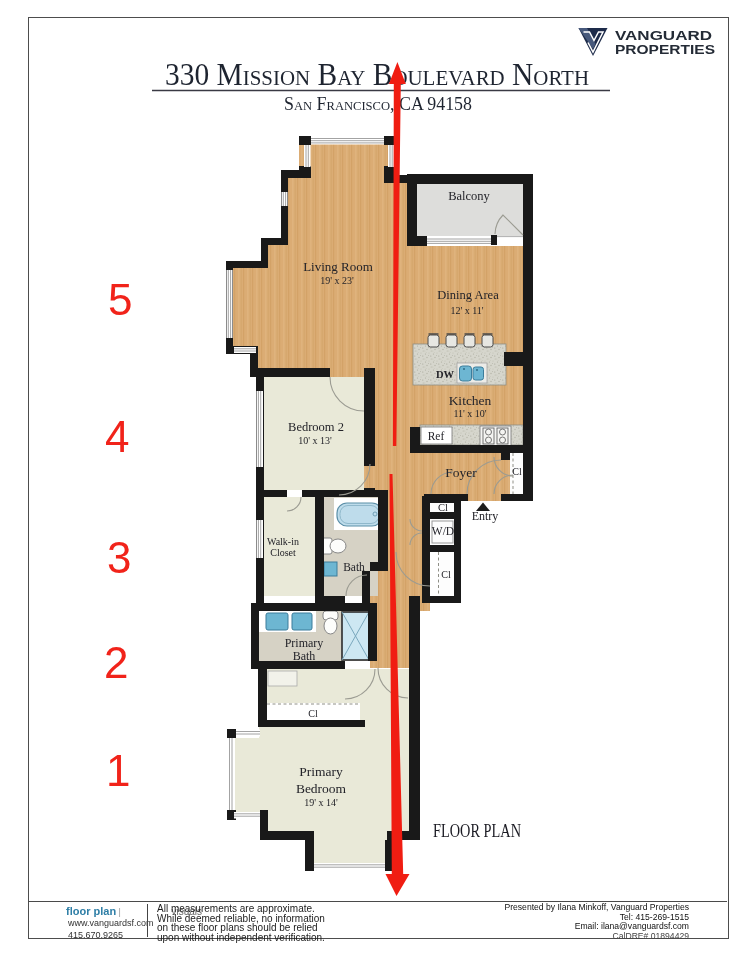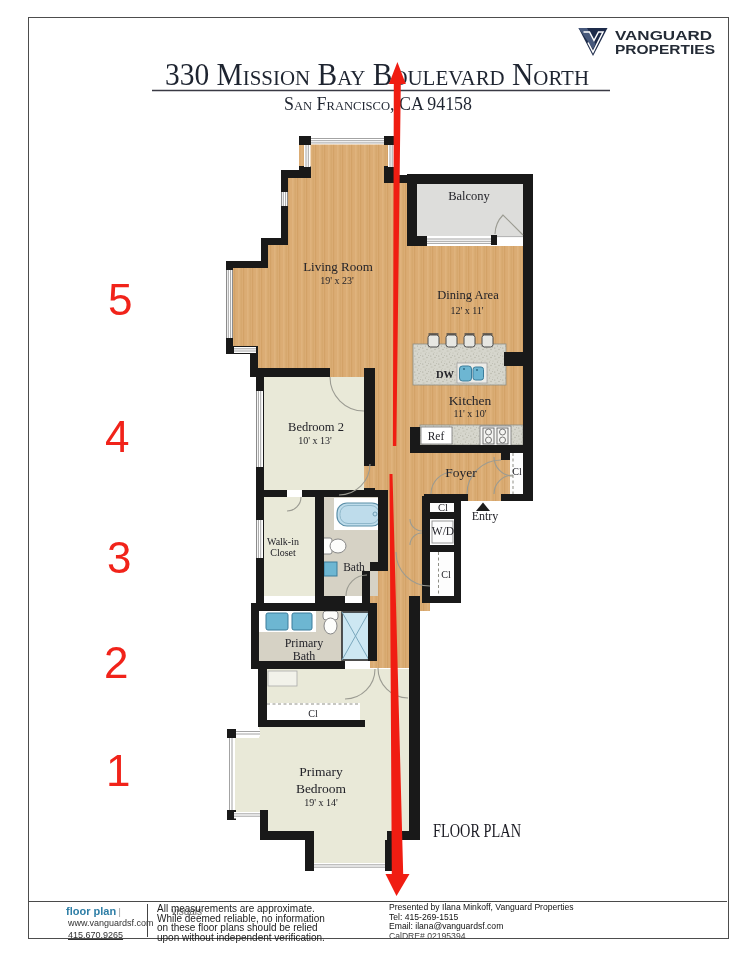--- a/index.html
+++ b/index.html
@@ -285,16 +285,16 @@
     <text x="105" y="452">4</text>
     <text x="107" y="573">3</text>
     <text x="104" y="678">2</text>
     <text x="106" y="786">1</text>
   </g>
 </svg>
 
 <div style="position:absolute;left:28px;top:900.5px;width:699px;border-top:1.5px solid #4a4a4a;"></div>
 <div style="position:absolute;left:66px;top:905px;font-size:11px;white-space:nowrap;"><span style="color:#2e7ea6;font-weight:bold;">floor plan</span><span style="color:#999;font-size:9px;"> | </span><span style="color:#666;font-size:10px;margin-left:48px;">visuals</span></div>
 <div style="position:absolute;left:68px;top:918px;font-size:9px;color:#333;">www.vanguardsf.com</div>
-<div style="position:absolute;left:68px;top:929.5px;font-size:9px;color:#333;text-decoration:underline;">415.670.9265</div>
+<div style="position:absolute;left:68px;top:929.5px;font-size:9px;color:#333;">415.670.9265</div>
 <div style="position:absolute;left:147px;top:904px;height:33px;border-left:1.5px solid #444;"></div>
 <div style="position:absolute;left:157px;top:904px;font-size:10px;color:#1c1c1c;line-height:9.6px;">All measurements are approximate.<br>While deemed reliable, no information<br>on these floor plans should be relied<br>upon without independent verification.</div>
-<div style="position:absolute;left:389px;top:903px;width:300px;font-size:8.6px;color:#111;line-height:9.6px;">Presented by Ilana Minkoff, Vanguard Properties<br>Tel: 415-269-1515<br>Email: ilana@vanguardsf.com<br><span style="filter:blur(0.7px);color:#444;">CalDRE# 02195394</span></div>
+<div style="position:absolute;left:389px;top:903px;width:300px;text-align:right;font-size:8.6px;color:#111;line-height:9.6px;">Presented by Ilana Minkoff, Vanguard Properties<br>Tel: 415-269-1515<br>Email: ilana@vanguardsf.com<br><span style="filter:blur(0.7px);color:#444;">CalDRE# 01894429</span></div>
 
 </body></html>

